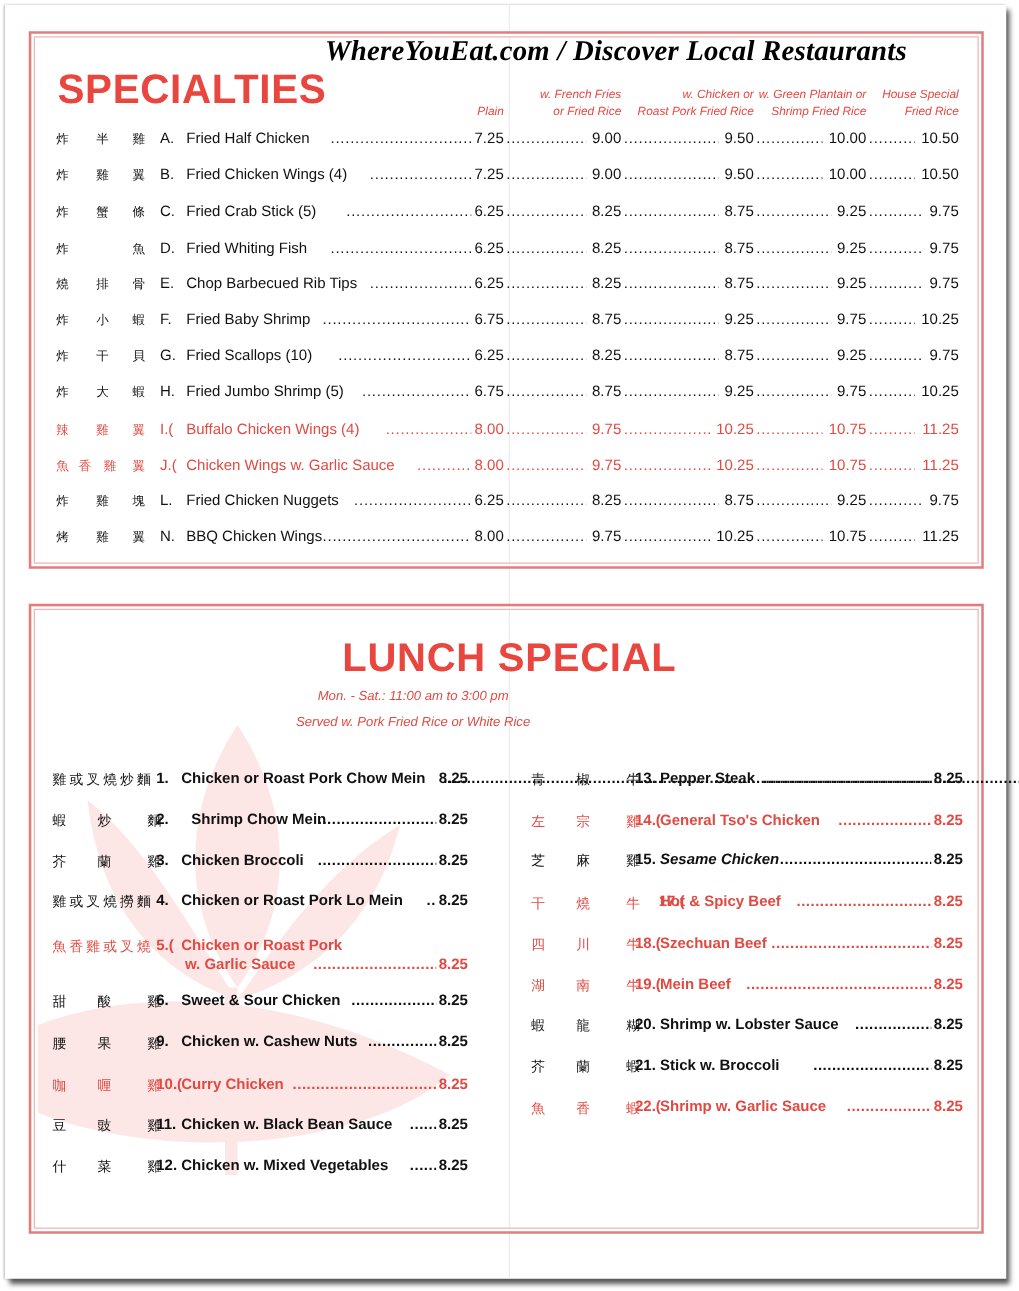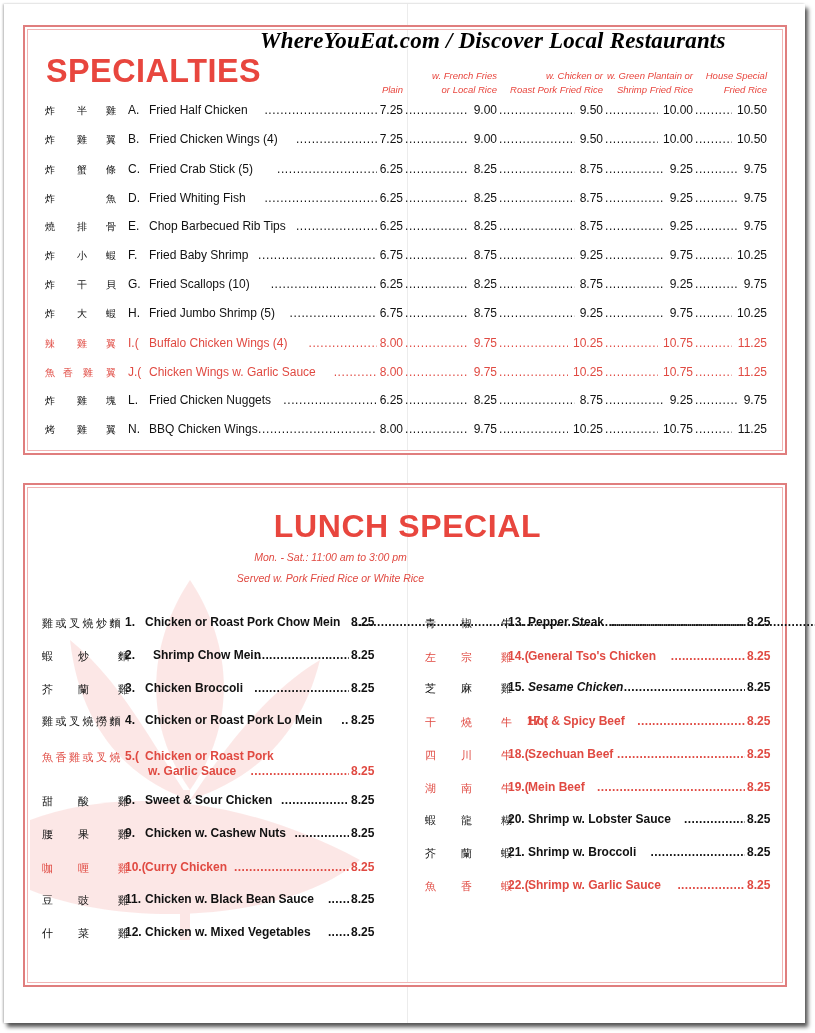--- a/index.html
+++ b/index.html
@@ -56,21 +56,21 @@
 <div class="watermark">WhereYouEat.com / Discover Local Restaurants</div>
 <div class="spec-title">SPECIALTIES</div>
 
 <div id="colheads">
     <div class="colhead" style="left:263px;width:140px;top:69px;">
       <div>&nbsp;</div>
       <div>Plain</div>
     </div>
     <div class="colhead" style="left:357px;width:140px;top:69px;">
       <div>w. French Fries</div>
-      <div>or Local Rice</div>
+      <div>or Fried Rice</div>
     </div>
     <div class="colhead" style="left:463px;width:140px;top:69px;">
       <div>w. Chicken or</div>
       <div>Roast Pork Fried Rice</div>
     </div>
     <div class="colhead" style="left:553px;width:140px;top:69px;">
       <div>w. Green Plantain or</div>
       <div>Shrimp Fried Rice</div>
     </div>
     <div class="colhead" style="left:627px;width:140px;top:69px;">
@@ -438,21 +438,21 @@
       <span class="lnum" style="left:508px;">20.</span>
       <span class="lname" style="left:528px;">Shrimp w. Lobster Sauce</span>
       <span class="ldots" style="left:684.1px;top:1px;width:60.89999999999998px;">........................................................................................................................................................................................................</span>
       <span class="lprice" style="left:747px;top:1px;">8.25</span>
     </div>
     <div class="lrow" style="left:0;top:844px;width:815px;">
       <span class="cn" style="left:425px;">芥</span>
       <span class="cn" style="left:461px;">蘭</span>
       <span class="cn" style="left:501px;">蝦</span>
       <span class="lnum" style="left:508px;">21.</span>
-      <span class="lname" style="left:528px;">Shrimp w. Broccoli</span>
+      <span class="lname" style="left:528px;">Stick w. Broccoli</span>
       <span class="ldots" style="left:650.6px;top:1px;width:94.39999999999998px;">........................................................................................................................................................................................................</span>
       <span class="lprice" style="left:747px;top:1px;">8.25</span>
     </div>
     <div class="lrow red" style="left:0;top:877px;width:815px;">
       <span class="cn" style="left:425px;">魚</span>
       <span class="cn" style="left:461px;">香</span>
       <span class="cn" style="left:501px;">蝦</span>
       <span class="lnum" style="left:508px;">22.(</span>
       <span class="lname" style="left:528px;">Shrimp w. Garlic Sauce</span>
       <span class="ldots" style="left:677.4px;top:1px;width:67.60000000000002px;">........................................................................................................................................................................................................</span>

